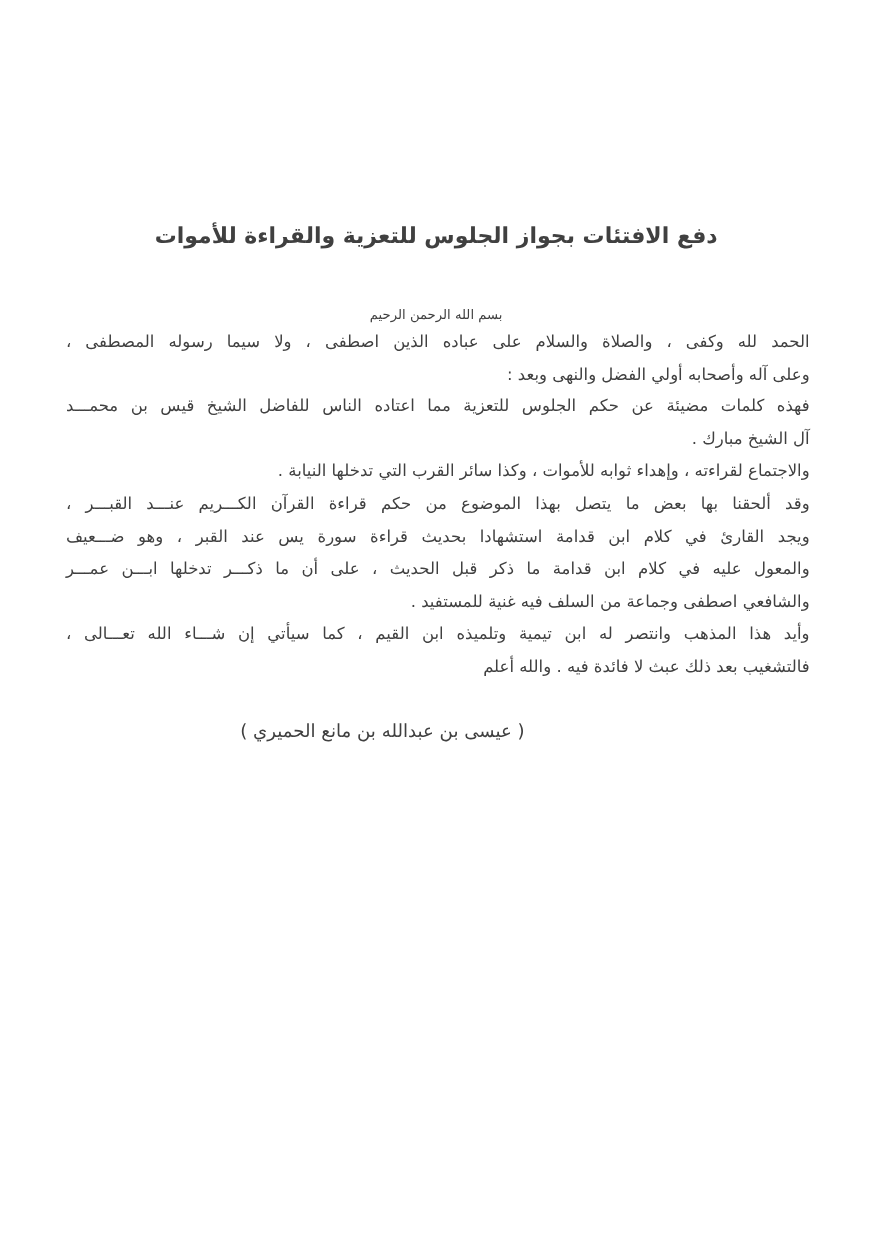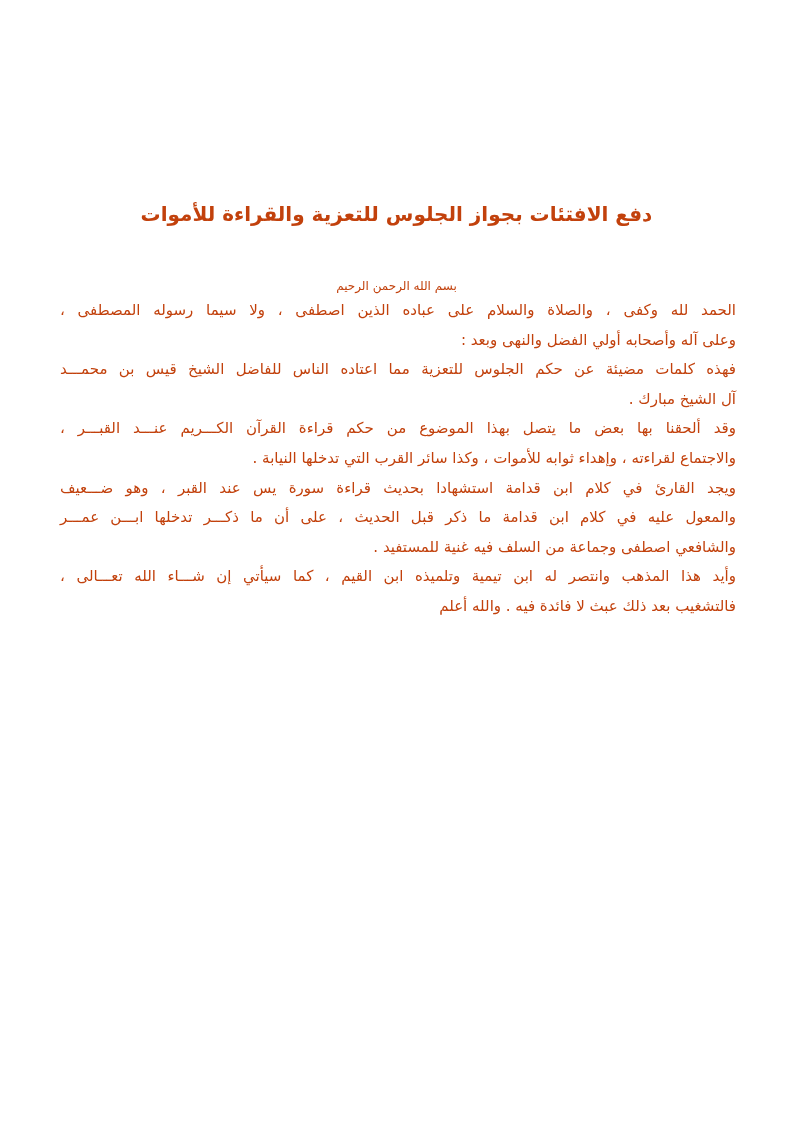--- a/index.html
+++ b/index.html
@@ -8,21 +8,21 @@
     background: #ffffff;
   }
   .page {
     position: relative;
     width: 793px;
     height: 1123px;
     background: #ffffff;
     overflow: hidden;
     direction: rtl;
     font-family: "DejaVu Sans", sans-serif;
-    color: #c2410c;
+    color: #404040;
   }
   .doc-title {
     position: absolute;
     top: 199px;
     left: 0;
     right: 0;
     margin: 0;
     text-align: center;
     font-size: 20px;
     line-height: 30px;
@@ -72,22 +72,23 @@
 <div class="page">
   <h1 class="doc-title">دفع الافتئات بجواز الجلوس للتعزية والقراءة للأموات</h1>
 
   <div class="bismillah">بسم الله الرحمن الرحيم</div>
 
   <div class="doc-body">
       <div class="line just">الحمد لله وكفى ، والصلاة والسلام على عباده الذين اصطفى ، ولا سيما رسوله المصطفى ،</div>
       <div class="line last">وعلى آله وأصحابه أولي الفضل والنهى وبعد :</div>
       <div class="line just">فهذه كلمات مضيئة عن حكم الجلوس للتعزية مما اعتاده الناس للفاضل الشيخ قيس بن محمـــد</div>
       <div class="line last">آل الشيخ مبارك .</div>
+      <div class="line last">والاجتماع لقراءته ، وإهداء ثوابه للأموات ، وكذا سائر القرب التي تدخلها النيابة .</div>
       <div class="line just">وقد ألحقنا بها بعض ما يتصل بهذا الموضوع من حكم قراءة القرآن الكـــريم عنـــد القبـــر ،</div>
-      <div class="line last">والاجتماع لقراءته ، وإهداء ثوابه للأموات ، وكذا سائر القرب التي تدخلها النيابة .</div>
       <div class="line just">ويجد القارئ في كلام ابن قدامة استشهادا بحديث قراءة سورة يس عند القبر ، وهو ضـــعيف</div>
       <div class="line just">والمعول عليه في كلام ابن قدامة ما ذكر قبل الحديث ، على أن ما ذكـــر تدخلها ابـــن عمـــر</div>
       <div class="line last">والشافعي اصطفى وجماعة من السلف فيه غنية للمستفيد .</div>
       <div class="line just">وأيد هذا المذهب وانتصر له ابن تيمية وتلميذه ابن القيم ، كما سيأتي إن شـــاء الله تعـــالى ،</div>
       <div class="line last">فالتشغيب بعد ذلك عبث لا فائدة فيه . والله أعلم</div>
     </div>
 
+  <div class="signature">( عيسى بن عبدالله بن مانع الحميري )</div>
 </div>
 
 </body></html>

